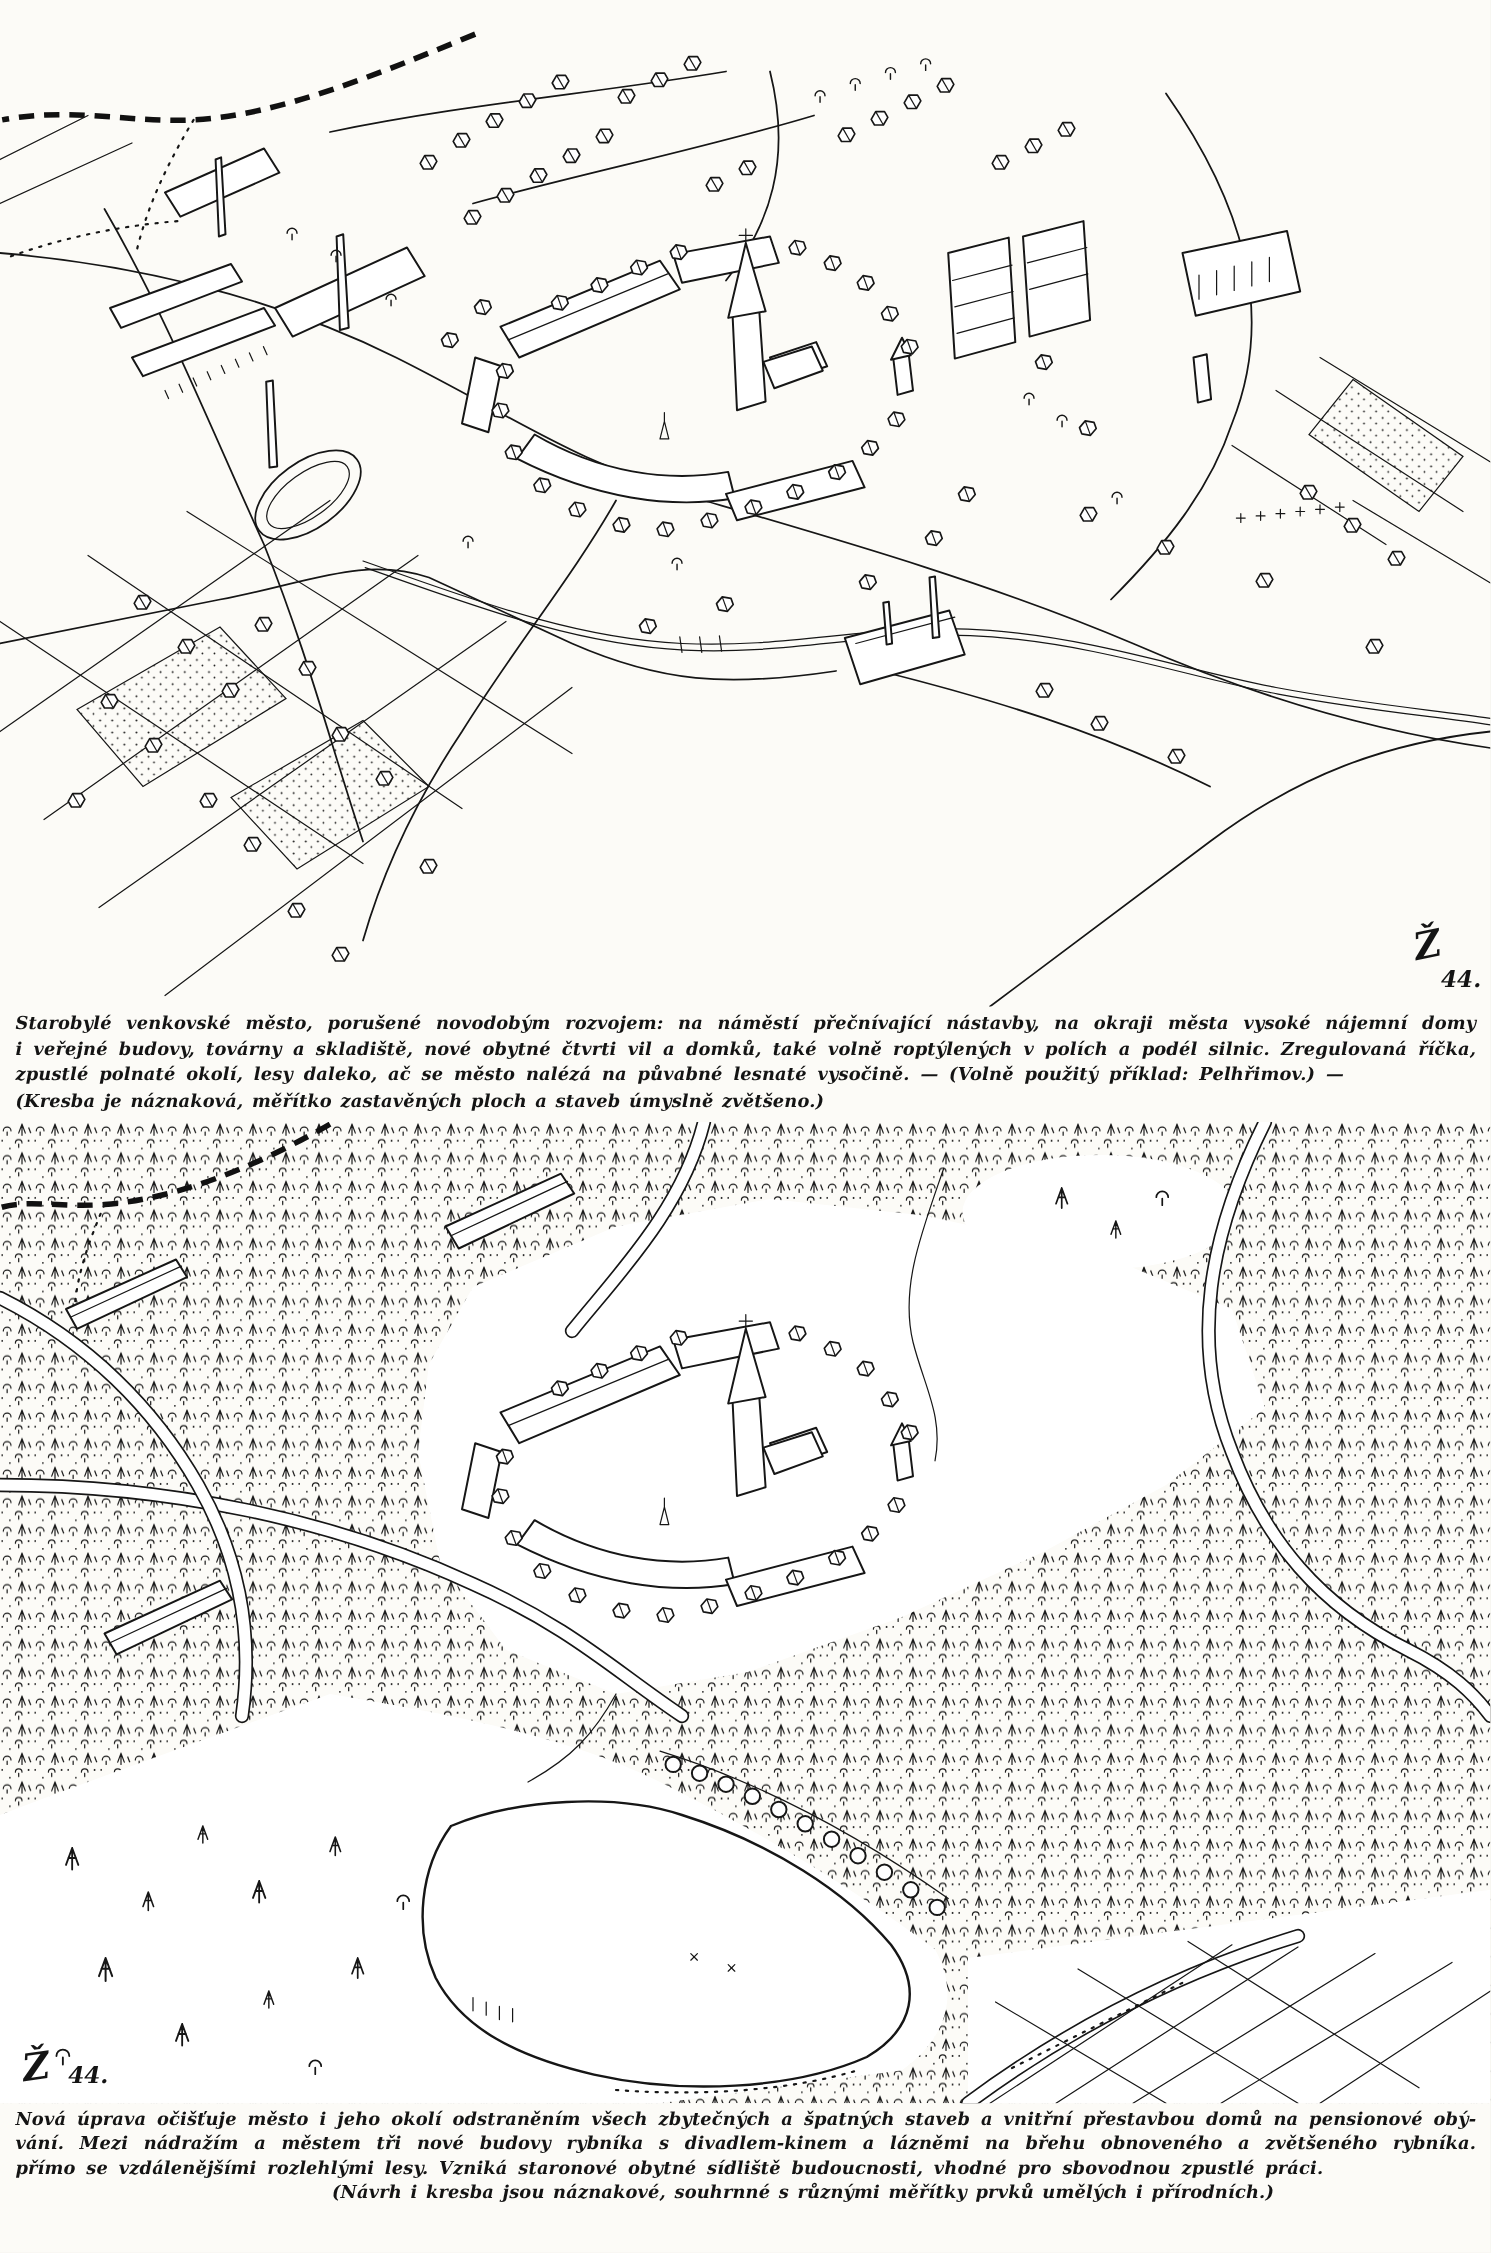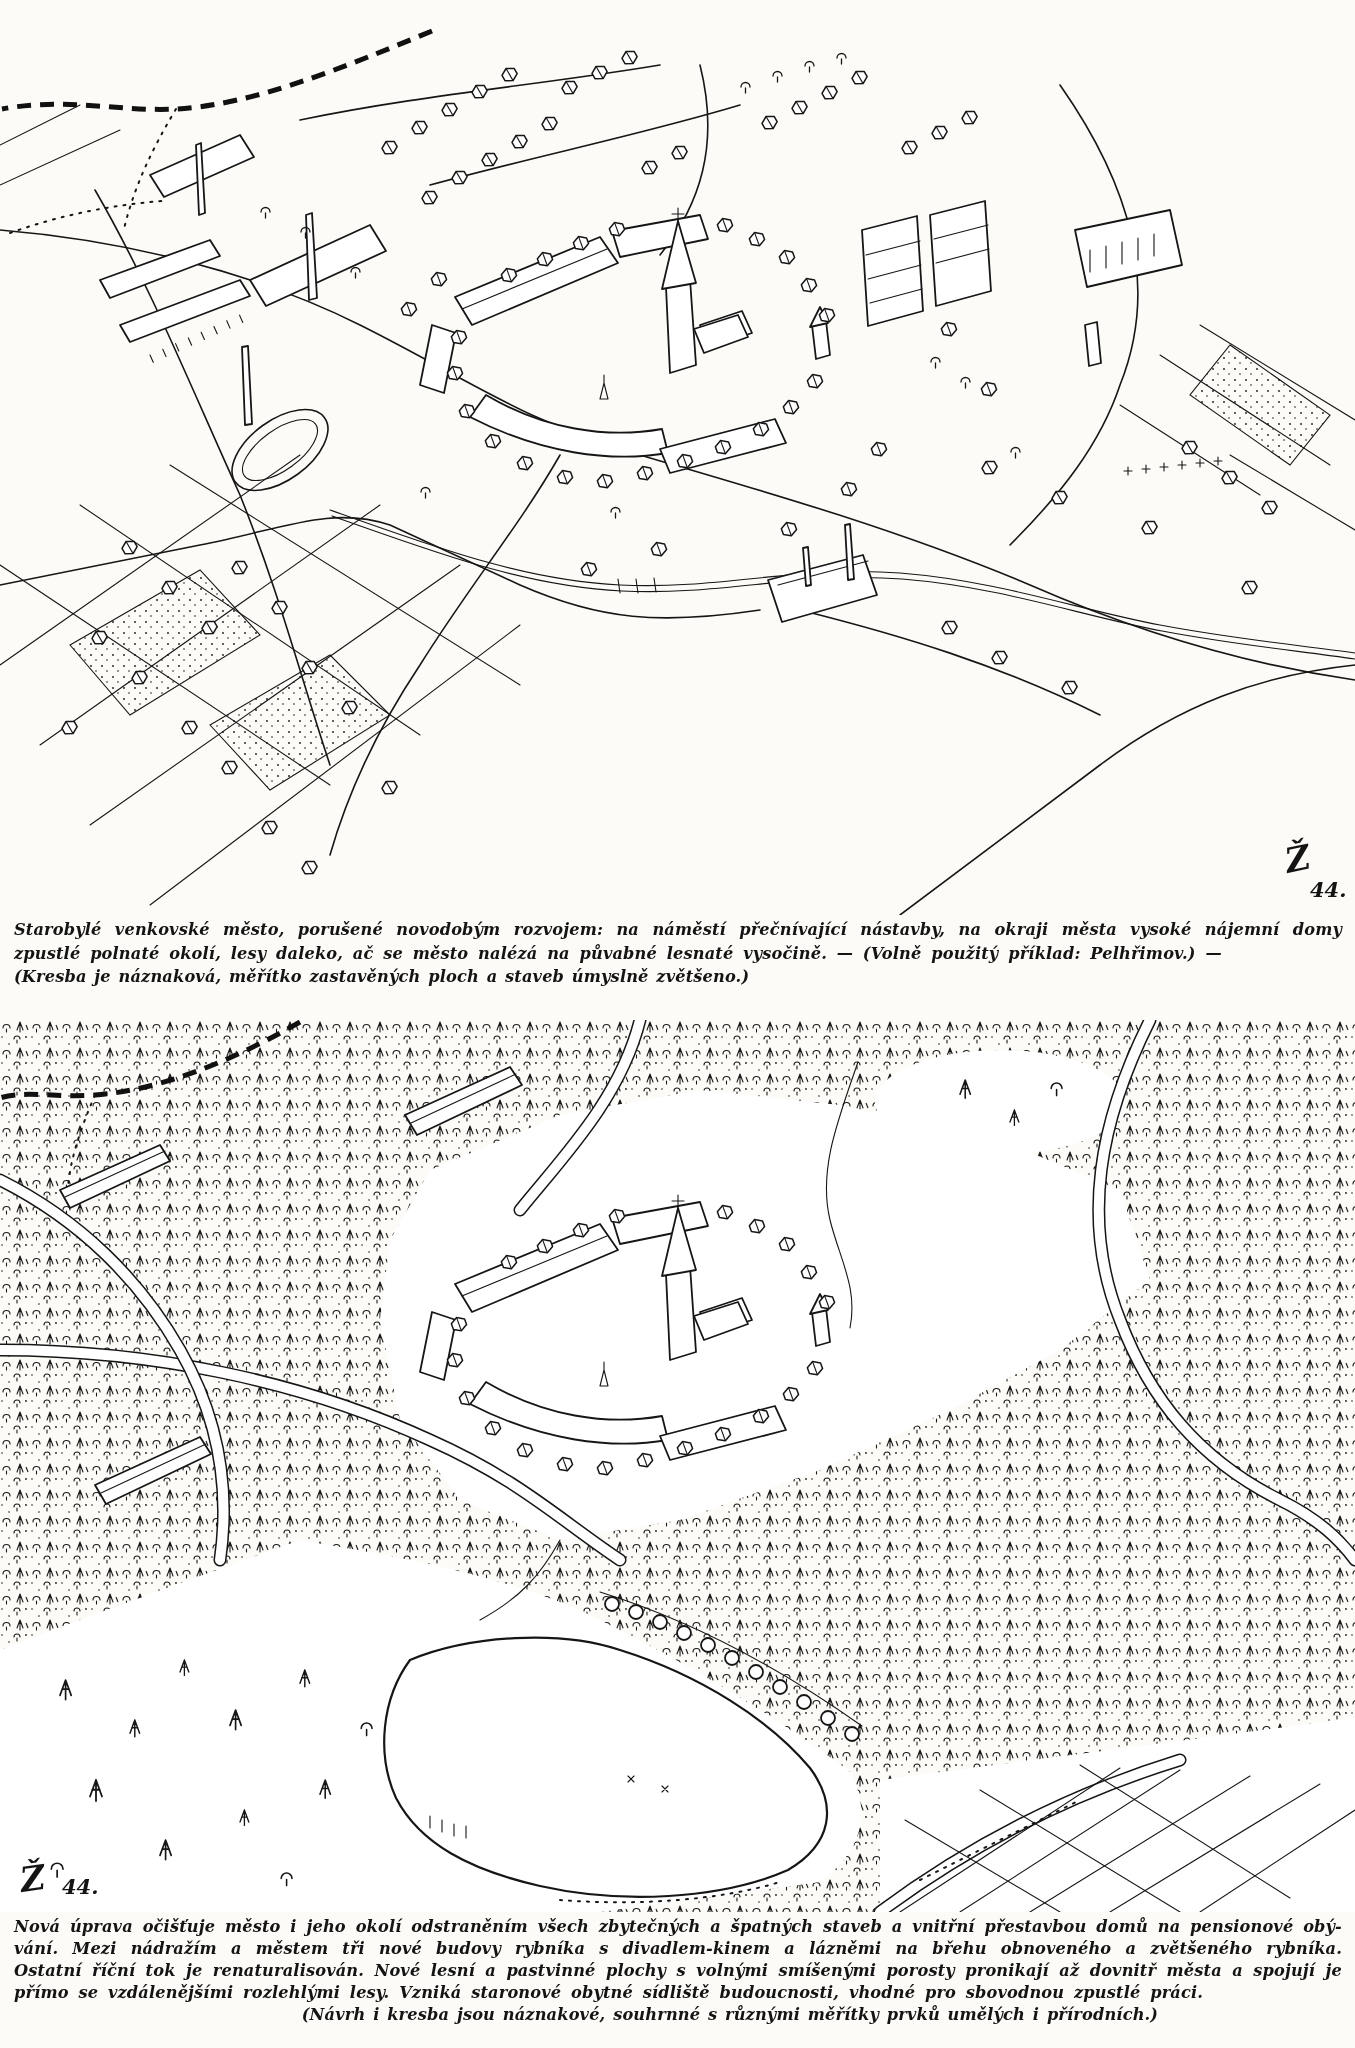--- a/index.html
+++ b/index.html
@@ -261,20 +261,21 @@
     </g>
 
     <g>
       <text class="sigBig" x="1288" y="848" transform="rotate(-12 1288 848)">Ž</text>
       <text class="sigSmall" x="1310" y="872">44.</text>
     </g>
   </svg>
 
   <div id="cap1" class="caption">
     <div class="cl just">Starobylé venkovské město, porušené novodobým rozvojem: na náměstí přečnívající nástavby, na okraji města vysoké nájemní domy</div>
+    <div class="cl just">i veřejné budovy, továrny a skladiště, nové obytné čtvrti vil a domků, také volně roptýlených v polích a podél silnic. Zregulovaná říčka,</div>
     <div class="cl plain">zpustlé polnaté okolí, lesy daleko, ač se město nalézá na půvabné lesnaté vysočině. — (Volně použitý příklad: Pelhřimov.) —</div>
     <div class="cl tailRight">(Kresba je náznaková, měřítko zastavěných ploch a staveb úmyslně zvětšeno.)</div>
   </div>
 
   <svg id="fig2" class="fig" width="1355" height="892" viewBox="0 0 1355 892">
 
     <rect x="0" y="0" width="1355" height="892" fill="url(#forest)"></rect>
 
     <g>
       <polygon class="white" points="430,150 560,95 700,70 840,85 1000,120 1120,170 1150,260 1060,330 950,390 820,450 680,500 560,520 460,480 400,400 380,300 390,220"></polygon>
@@ -365,18 +366,17 @@
 
     <g>
       <text class="sigBig" x="22" y="872" transform="rotate(-8 22 872)">Ž</text>
       <text class="sigSmall" x="62" y="874">44.</text>
     </g>
   </svg>
 
   <div id="cap2" class="caption">
     <div class="cl just">Nová úprava očišťuje město i jeho okolí odstraněním všech zbytečných a špatných staveb a vnitřní přestavbou domů na pensionové obý-</div>
     <div class="cl just">vání. Mezi nádražím a městem tři nové budovy rybníka s divadlem-kinem a lázněmi na břehu obnoveného a zvětšeného rybníka.</div>
-    <div class="cl just">Ostatní říční tok je renaturalisován. Nové lesní a pastvinné plochy s volnými smíšenými porosty pronikají až dovnitř města a spojují je</div>
     <div class="cl plain">přímo se vzdálenějšími rozlehlými lesy. Vzniká staronové obytné sídliště budoucnosti, vhodné pro sbovodnou zpustlé práci.</div>
     <div class="cl tailCenter">(Návrh i kresba jsou náznakové, souhrnné s různými měřítky prvků umělých i přírodních.)</div>
   </div>
 
 </div>
 
 </body></html>

